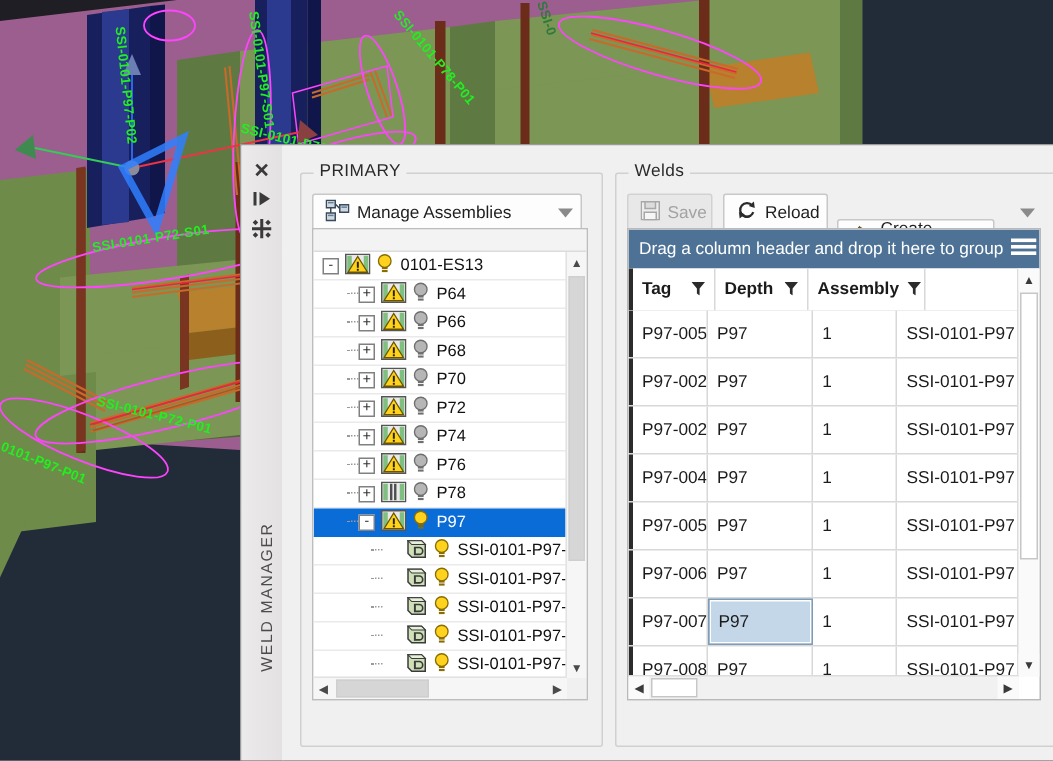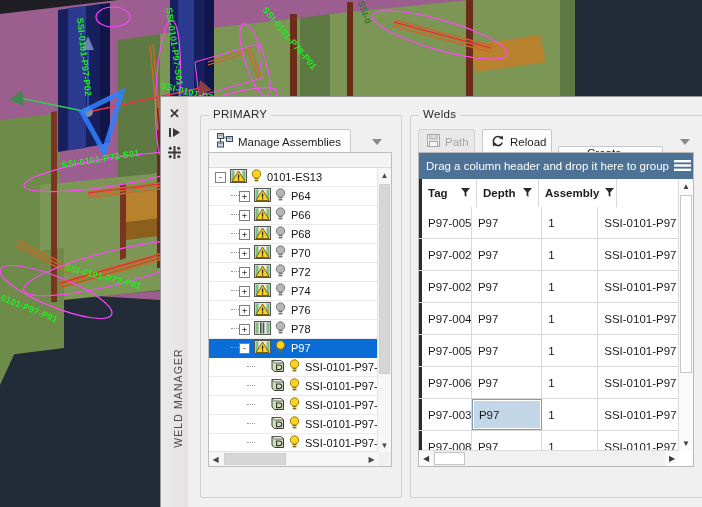--- a/index.html
+++ b/index.html
@@ -295,21 +295,21 @@
       </div>
       <div id="vtitle">WELD MANAGER</div>
     </div>
 
     <div id="body">
 
       <div class="groupbox" id="grp-primary">
         <span class="group-legend">PRIMARY</span>
       </div>
 
-      <div class="tbtn" style="left:20px;top:32px;width:143px;">
+      <div class="tbtn" style="left:20px;top:32px;width:180px;">
         <span>
           <svg width="16" height="15" viewBox="0 0 16 15">
             <rect x="0.5" y="0.5" width="6" height="5" fill="#cfd8e2" stroke="#3a4a5a"></rect>
             <rect x="1.6" y="1.6" width="3.8" height="1" fill="#6b7f93"></rect>
             <rect x="9.5" y="3.5" width="6" height="5" fill="#cfd8e2" stroke="#3a4a5a"></rect>
             <rect x="10.6" y="4.6" width="3.8" height="1" fill="#6b7f93"></rect>
             <rect x="0.5" y="9" width="6" height="5" fill="#cfd8e2" stroke="#3a4a5a"></rect>
             <rect x="1.6" y="10.1" width="3.8" height="1" fill="#6b7f93"></rect>
             <path d="M6.5,3 L9.5,6 M3.5,5.5 L3.5,9" stroke="#3a4a5a" fill="none"></path>
           </svg>
@@ -617,21 +617,21 @@
       </div>
 
       <div class="tbtn disabled" style="left:230px;top:32px;width:57px;">
         <span>
           <svg width="13" height="13" viewBox="0 0 13 13">
               <rect x="0.5" y="0.5" width="12" height="12" fill="#ededed" stroke="#a8a8a8"></rect>
               <rect x="3" y="0.5" width="7" height="4.5" fill="#dcdcdc" stroke="#a8a8a8"></rect>
               <rect x="2.5" y="7.5" width="8" height="5" fill="#f6f6f6" stroke="#a8a8a8"></rect>
             </svg>
         </span>
-        <span>Path</span>
+        <span>Save</span>
       </div>
 
       <div class="tbtn" style="left:294px;top:32px;width:70px;">
         <span>
           <svg width="14" height="14" viewBox="0 0 14 14">
               <path d="M10.5,4.2 A4.5,4.5 0 1 0 11.2,8.4" fill="none" stroke="#2b2b2b" stroke-width="1.5"></path>
               <polygon points="11.6,1.4 12.2,5.6 8.2,4.3" fill="#2b2b2b"></polygon>
               <path d="M3.4,9.8 A4.5,4.5 0 0 0 9.6,10.8" fill="none" stroke="#2b2b2b" stroke-width="1.5"></path>
               <polygon points="2.1,12.6 1.6,8.4 5.6,9.8" fill="#2b2b2b"></polygon>
             </svg>
@@ -720,21 +720,21 @@
               <div class="gcell" style="width: 62px;">1</div>
               <div class="gcell" style="width: 90px;">SSI-0101-P97</div>
             </div>
             <div class="grow">
               <div class="gcell" style="width: 58px;">P97-006</div>
               <div class="gcell" style="width: 78px;">P97</div>
               <div class="gcell" style="width: 62px;">1</div>
               <div class="gcell" style="width: 90px;">SSI-0101-P97</div>
             </div>
             <div class="grow">
-              <div class="gcell" style="width: 58px;">P97-003</div>
+              <div class="gcell" style="width: 58px;">P97-007</div>
               <div class="gcell focused" style="width: 78px;">P97</div>
               <div class="gcell" style="width: 62px;">1</div>
               <div class="gcell" style="width: 90px;">SSI-0101-P97</div>
             </div>
             <div class="grow">
               <div class="gcell" style="width: 58px;">P97-008</div>
               <div class="gcell" style="width: 78px;">P97</div>
               <div class="gcell" style="width: 62px;">1</div>
               <div class="gcell" style="width: 90px;">SSI-0101-P97</div>
             </div>

